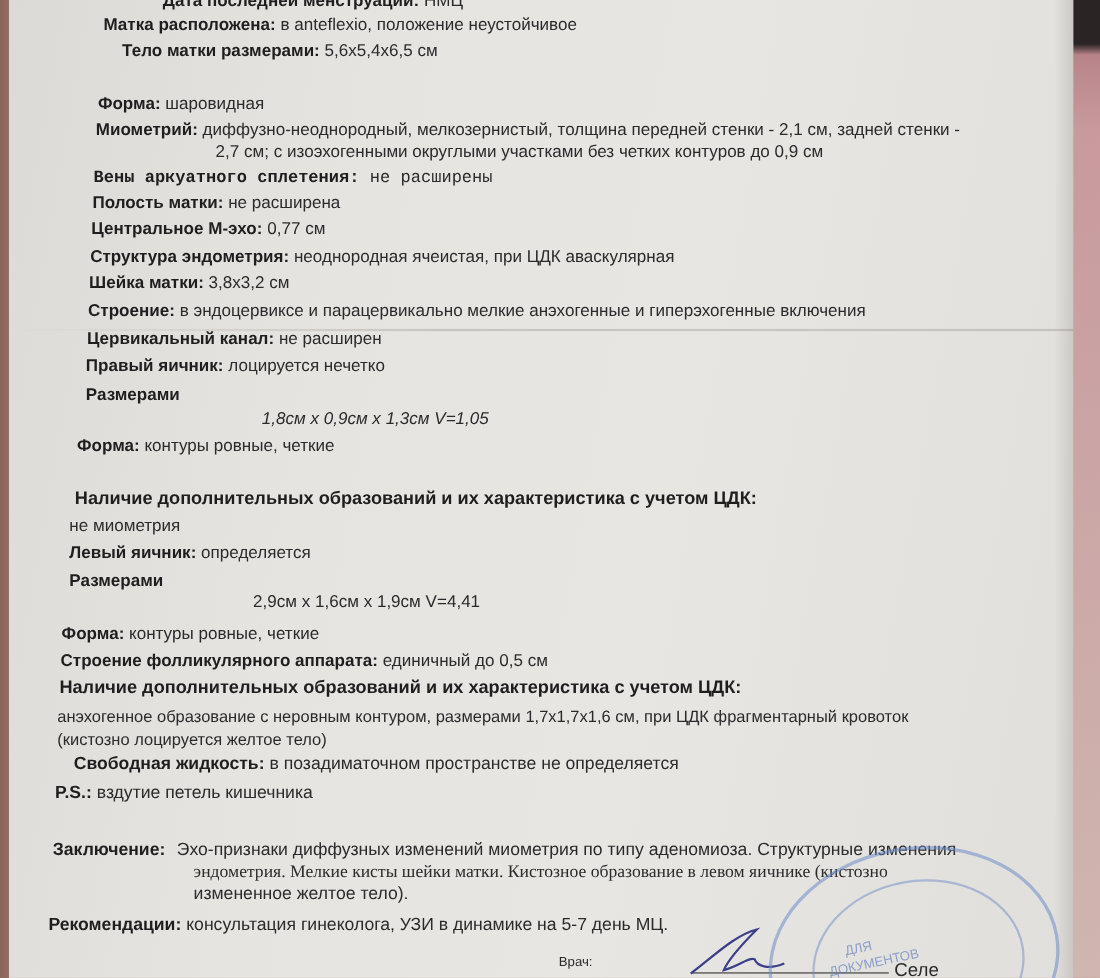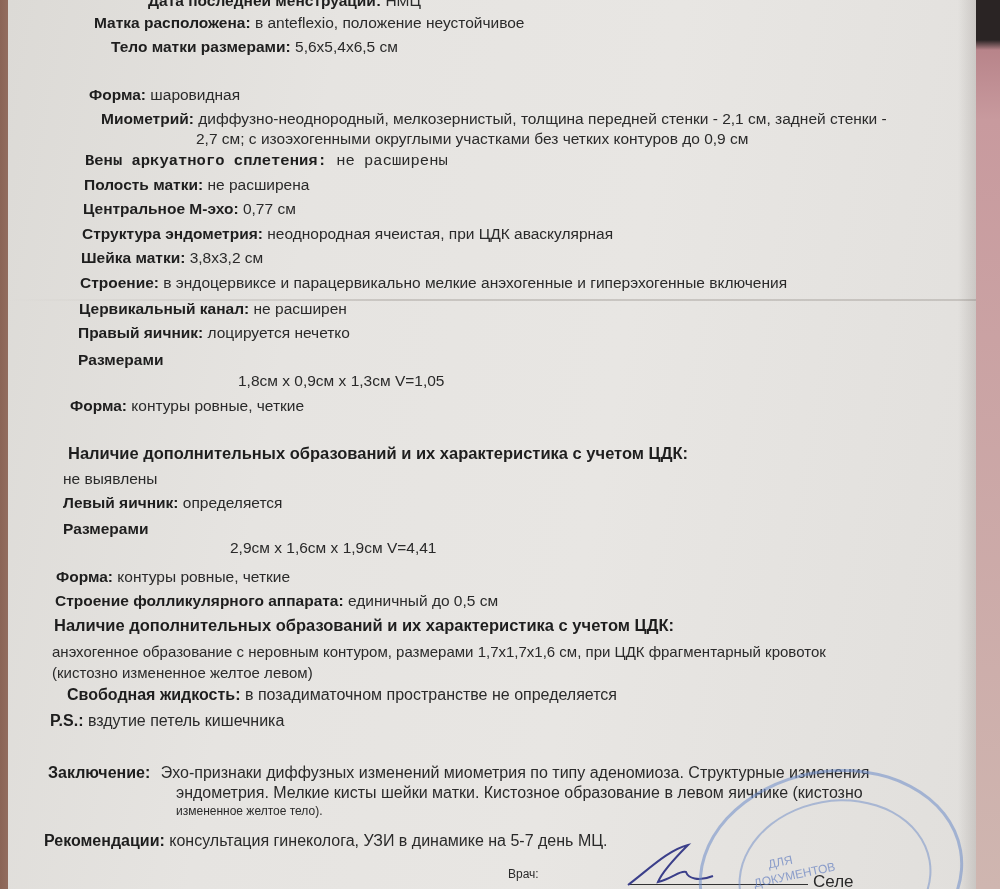--- a/index.html
+++ b/index.html
@@ -57,21 +57,21 @@
     <span class="val">в anteflexio, положение неустойчивое</span>
   </div>
   <div class="line" style="left:84px;top:38px;margin-left:19px;">
     <span class="lbl">Тело матки размерами:</span>
     <span class="val">5,6х5,4х6,5 см</span>
   </div>
   <div class="line" style="left:81px;top:86px;">
     <span class="lbl">Форма:</span>
     <span class="val">шаровидная</span>
   </div>
-  <div class="line" style="left:79px;top:110px;margin-left:14px;">
+  <div class="line" style="left:79px;top:110px;">
     <span class="lbl">Миометрий:</span>
     <span class="val">диффузно-неоднородный, мелкозернистый, толщина передней стенки - 2,1 см, задней стенки -</span>
   </div>
   <div class="line" style="left:188px;top:130px;">
     <span class="val">2,7 см; с изоэхогенными округлыми участками без четких контуров до 0,9 см</span>
   </div>
   <div class="line" style="left:77px;top:152px;font-family:Liberation Mono, monospace;">
     <span class="lbl">Вены аркуатного сплетения:</span>
     <span class="val">не расширены</span>
   </div>
@@ -100,32 +100,32 @@
     <span class="val">не расширен</span>
   </div>
 
   <div class="line" style="left:70px;top:324px;">
     <span class="lbl">Правый яичник:</span>
     <span class="val">лоцируется нечетко</span>
   </div>
   <div class="line" style="left:70px;top:351px;">
     <span class="lbl">Размерами</span>
   </div>
-  <div class="line" style="left:230px;top:372px;">
+  <div class="line" style="left:230px;top:372px;font-style:italic;">
     <span class="val">1,8см х 0,9см х 1,3см  V=1,05</span>
   </div>
   <div class="line" style="left:62px;top:397px;">
     <span class="lbl">Форма:</span>
     <span class="val">контуры ровные, четкие</span>
   </div>
   <div class="line" style="left:60px;top:444px;font-size:16.5px;">
     <span class="lbl">Наличие дополнительных образований и их характеристика с учетом ЦДК:</span>
   </div>
   <div class="line" style="left:55px;top:470px;">
-    <span class="val">не выявлены</span>
+    <span class="val">не миометрия</span>
   </div>
 
   <div class="line" style="left:55px;top:494px;">
     <span class="lbl">Левый яичник:</span>
     <span class="val">определяется</span>
   </div>
   <div class="line" style="left:55px;top:520px;">
     <span class="lbl">Размерами</span>
   </div>
   <div class="line" style="left:222px;top:539px;">
@@ -139,40 +139,40 @@
     <span class="lbl">Строение фолликулярного аппарата:</span>
     <span class="val">единичный до 0,5 см</span>
   </div>
   <div class="line" style="left:46px;top:616px;font-size:16.5px;">
     <span class="lbl">Наличие дополнительных образований и их характеристика с учетом ЦДК:</span>
   </div>
   <div class="line" style="left:44px;top:643px;font-size:15px;">
     <span class="val">анэхогенное образование  с неровным контуром, размерами 1,7х1,7х1,6 см,  при ЦДК фрагментарный кровоток</span>
   </div>
   <div class="line" style="left:44px;top:664px;font-size:15px;">
-    <span class="val">(кистозно измененное желтое левом)</span>
+    <span class="val">(кистозно лоцируется желтое тело)</span>
   </div>
 
   <div class="line" style="left:43px;top:686px;font-size:16px;margin-left:16px;">
     <span class="lbl">Свободная жидкость:</span>
     <span class="val">в позадиматочном пространстве не определяется</span>
   </div>
   <div class="line" style="left:42px;top:712px;font-size:16px;">
     <span class="lbl">P.S.:</span>
     <span class="val">вздутие петель кишечника</span>
   </div>
 
   <div class="line" style="left:40px;top:764px;font-size:16px;">
     <span class="lbl">Заключение:</span>
     <span class="val" style="margin-left:6px;">Эхо-признаки диффузных изменений миометрия по типу аденомиоза. Структурные изменения</span>
   </div>
-  <div class="line" style="left:168px;top:784px;font-size:16px;">
+  <div class="line" style="left:168px;top:784px;font-size:16px;font-family:Liberation Serif, serif;">
     <span class="val">эндометрия. Мелкие кисты шейки матки. Кистозное образование в левом яичнике (кистозно</span>
   </div>
-  <div class="line" style="left:168px;top:804px;font-size:12px;">
+  <div class="line" style="left:168px;top:804px;font-size:16px;">
     <span class="val">измененное желтое тело).</span>
   </div>
   <div class="line" style="left:36px;top:832px;font-size:16px;">
     <span class="lbl">Рекомендации:</span>
     <span class="val">консультация гинеколога, УЗИ в динамике на 5-7 день МЦ.</span>
   </div>
 
   <div class="line" style="left:500px;top:867px;font-size:12px;">
     <span class="val">Врач:</span>
   </div>

